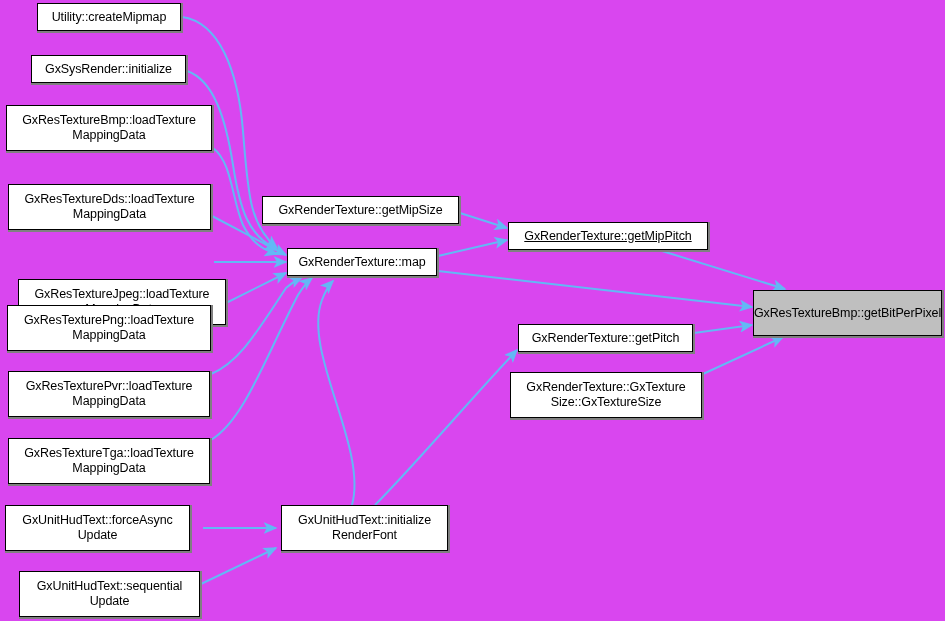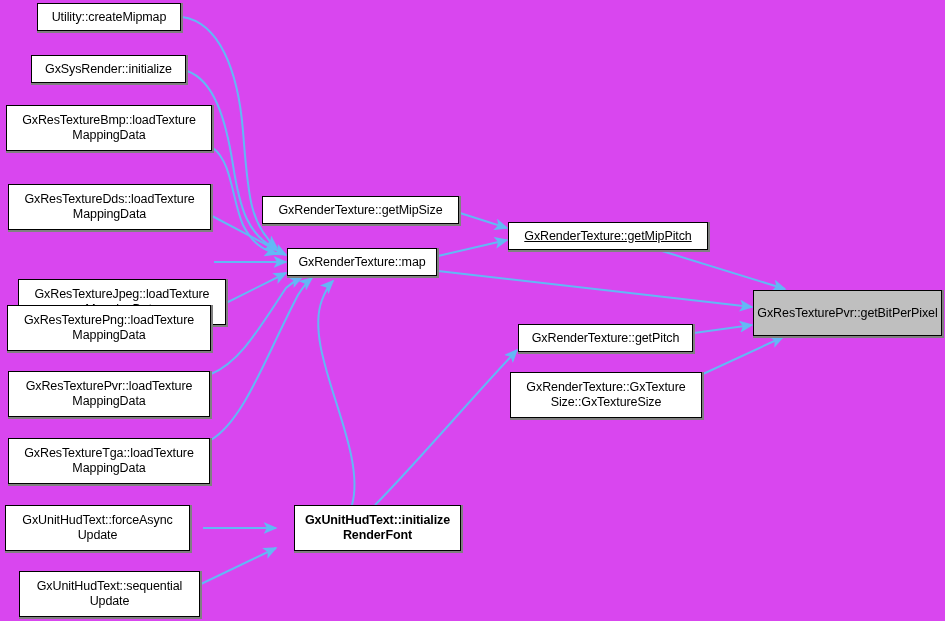--- a/index.html
+++ b/index.html
@@ -91,22 +91,22 @@
       <div class="node" style="left: 8px; top: 371px; width: 202px; height: 46px; text-align: center;">GxResTexturePvr::loadTexture
 MappingData</div>
       <div class="node" style="left: 8px; top: 438px; width: 202px; height: 46px;">GxResTextureTga::loadTexture
 MappingData</div>
       <div class="node" style="left: 5px; top: 505px; width: 185px; height: 46px;">GxUnitHudText::forceAsync
 Update</div>
       <div class="node" style="left: 19px; top: 571px; width: 181px; height: 46px;">GxUnitHudText::sequential
 Update</div>
       <div class="node" style="left: 262px; top: 196px; width: 197px; height: 28px;">GxRenderTexture::getMipSize</div>
       <div class="node" style="left: 287px; top: 248px; width: 150px; height: 28px;">GxRenderTexture::map</div>
-      <div class="node" style="left: 294px; top: 505px; width: 167px; height: 46px; font-weight: bold;">GxUnitHudText::initialize
+      <div class="node" style="left: 281px; top: 505px; width: 167px; height: 46px;">GxUnitHudText::initialize
 RenderFont</div>
       <div class="node" style="left: 508px; top: 222px; width: 200px; height: 28px; text-decoration: underline;">GxRenderTexture::getMipPitch</div>
       <div class="node" style="left: 518px; top: 324px; width: 175px; height: 28px;">GxRenderTexture::getPitch</div>
       <div class="node" style="left: 510px; top: 372px; width: 192px; height: 46px;">GxRenderTexture::GxTexture
 Size::GxTextureSize</div>
-      <div class="node highlight" style="left: 753px; top: 290px; width: 189px; height: 46px;">GxResTexturePvr::getBitPerPixel</div>
+      <div class="node highlight" style="left: 753px; top: 290px; width: 189px; height: 46px;">GxResTextureBmp::getBitPerPixel</div>
     </div>
 
 </div>
 
 </body></html>

